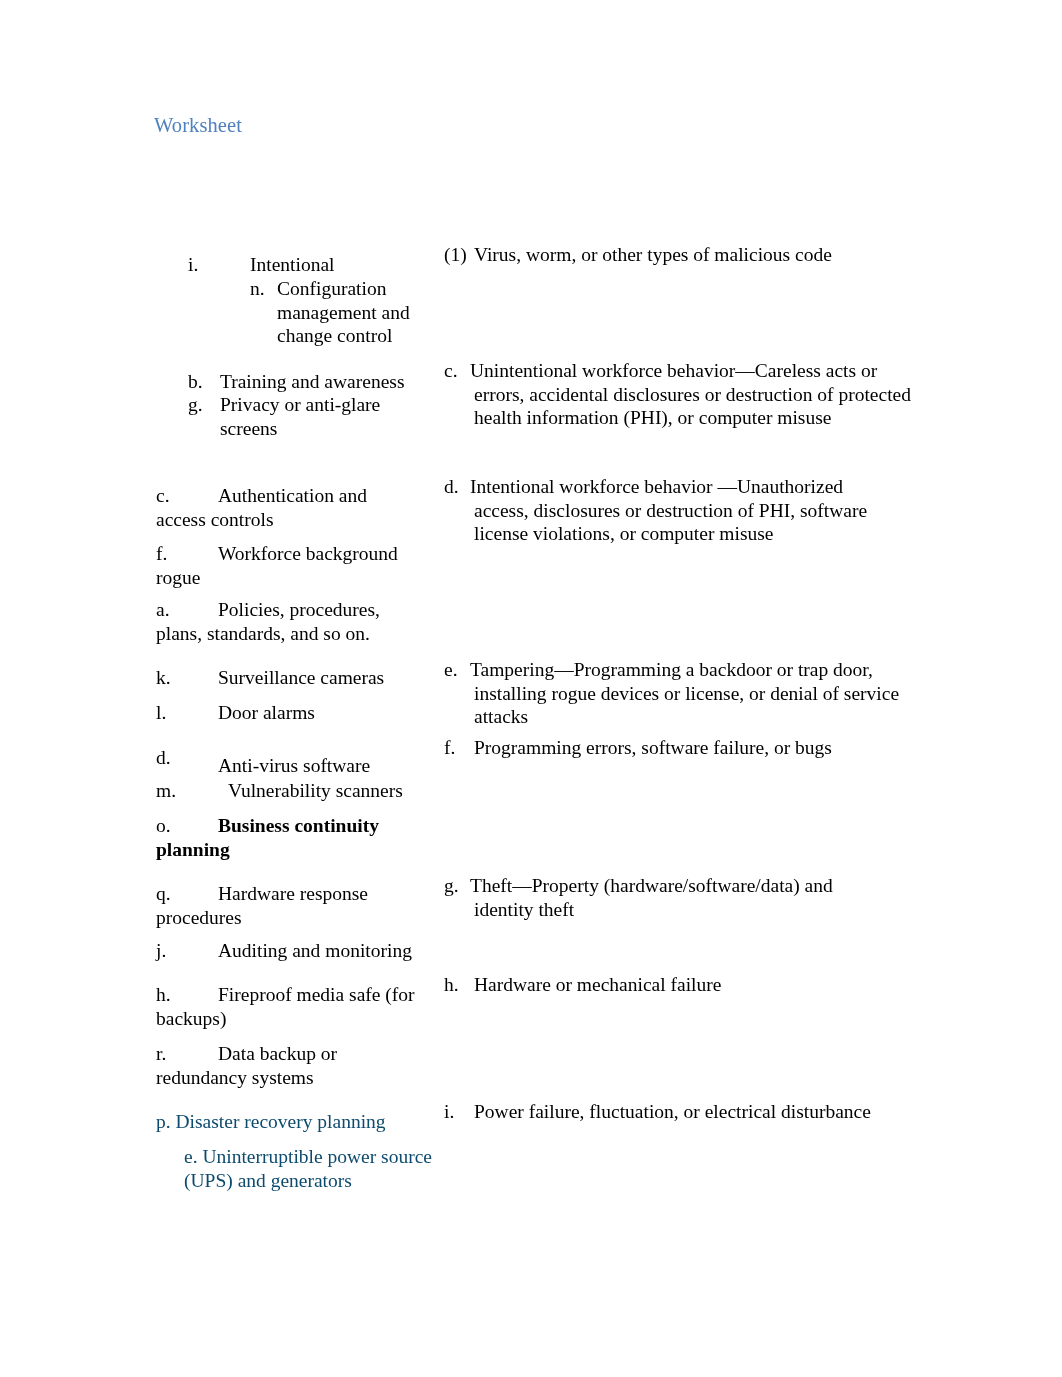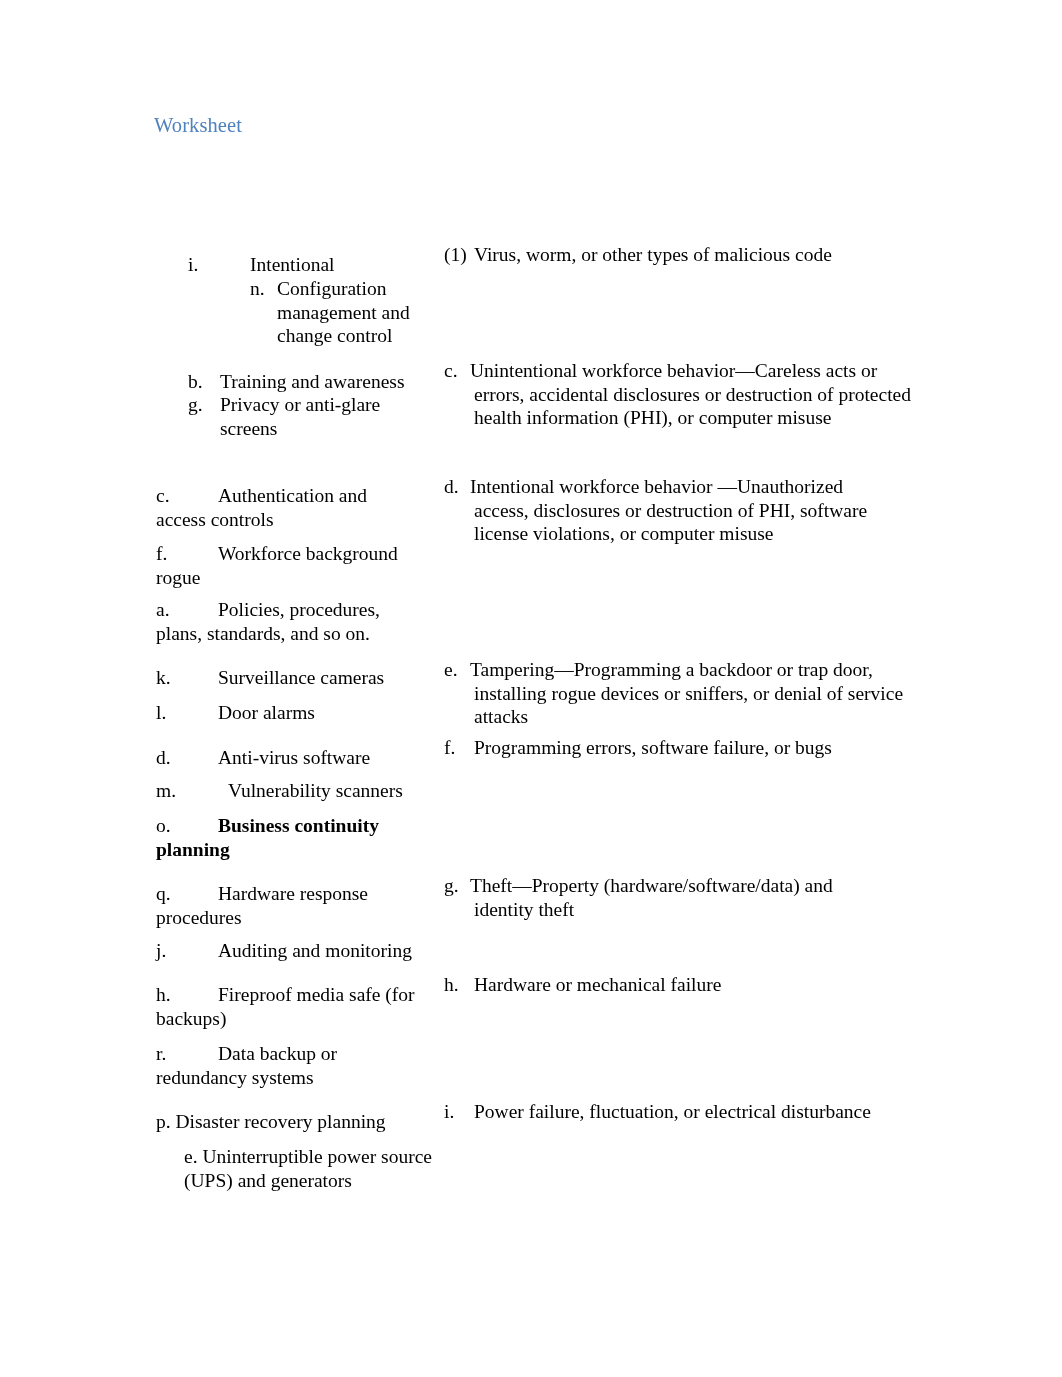--- a/index.html
+++ b/index.html
@@ -46,21 +46,21 @@
     top: 0;
   }
   .col-left  { left: 0;   width: 440px; }
   .col-right { left: 440px; width: 470px; }
 
   
   .tblock {
     position: absolute;
     font-size: 19.5px;
     line-height: 23.5px;
-    color: #000000;
+    color: #0c4a6e;
   }
 
   
   .li {
     position: absolute;
     display: block;
     font-size: 19.5px;
     line-height: 23.5px;
   }
   .li .mk {
@@ -149,21 +149,21 @@
         <span class="tx" style="text-indent:62px;">Surveillance cameras</span>
       </div>
 
       <div class="li" style="left:156px; top:701px; width:262px;">
         <span class="mk">l.</span>
         <span class="tx" style="text-indent:62px;">Door alarms</span>
       </div>
 
       <div class="li" style="left:156px; top:746px; width:262px;">
         <span class="mk">d.</span>
-        <span class="tx" style="text-indent:62px;">Anti-virus software</span>
+        <span class="tx" style="text-indent:62px;margin-top:8px;">Anti-virus software</span>
       </div>
 
       <div class="li" style="left:156px; top:779px; width:268px;">
         <span class="mk">m.</span>
         <span class="tx" style="text-indent:72px;">Vulnerability scanners</span>
       </div>
 
       <div class="li" style="left:156px; top:814px; width:240px;">
         <span class="mk">o.</span>
         <span class="tx" style="text-indent:62px;font-weight:bold;">Business continuity planning</span>
@@ -211,21 +211,21 @@
         <span class="tx">Unintentional workforce behavior—Careless acts or errors, accidental disclosures or destruction of protected health information (PHI), or computer misuse</span>
       </div>
 
       <div class="rli" style="left:4px; top:475px; width:412px; padding-left:30px; text-indent:-4px;">
         <span class="mk" style="text-indent:0;">d.</span>
         <span class="tx">Intentional workforce behavior —Unauthorized access, disclosures or destruction of PHI, software license violations, or computer misuse</span>
       </div>
 
       <div class="rli" style="left:4px; top:658px; width:448px; padding-left:30px; text-indent:-4px;">
         <span class="mk" style="text-indent:0;">e.</span>
-        <span class="tx">Tampering—Programming a backdoor or trap door, installing rogue devices or sniffers, or denial of service attacks</span>
+        <span class="tx">Tampering—Programming a backdoor or trap door, installing rogue devices or license, or denial of service attacks</span>
       </div>
 
       <div class="rli" style="left:4px; top:736px; width:448px; padding-left:30px;">
         <span class="mk">f.</span>
         <span class="tx">Programming errors, software failure, or bugs</span>
       </div>
 
       <div class="rli" style="left:4px; top:874px; width:400px; padding-left:30px; text-indent:-4px;">
         <span class="mk" style="text-indent:0;">g.</span>
         <span class="tx">Theft—Property (hardware/software/data) and identity theft</span>

